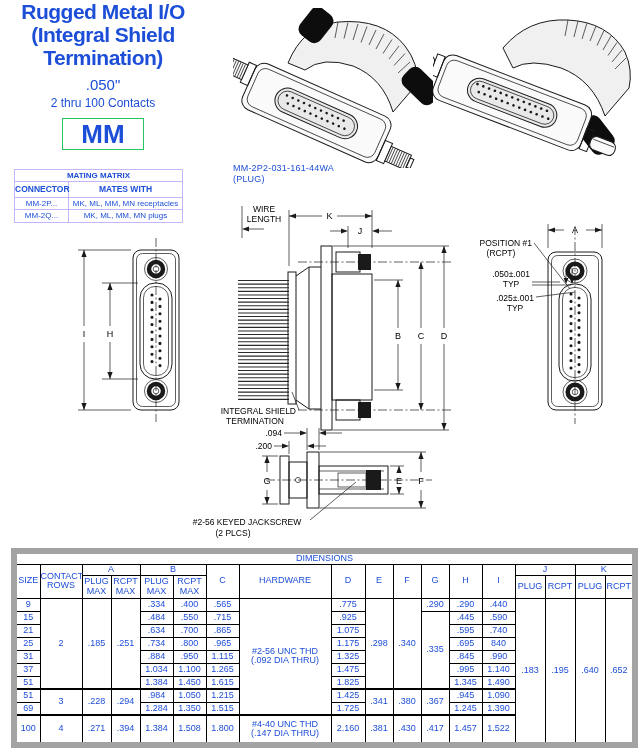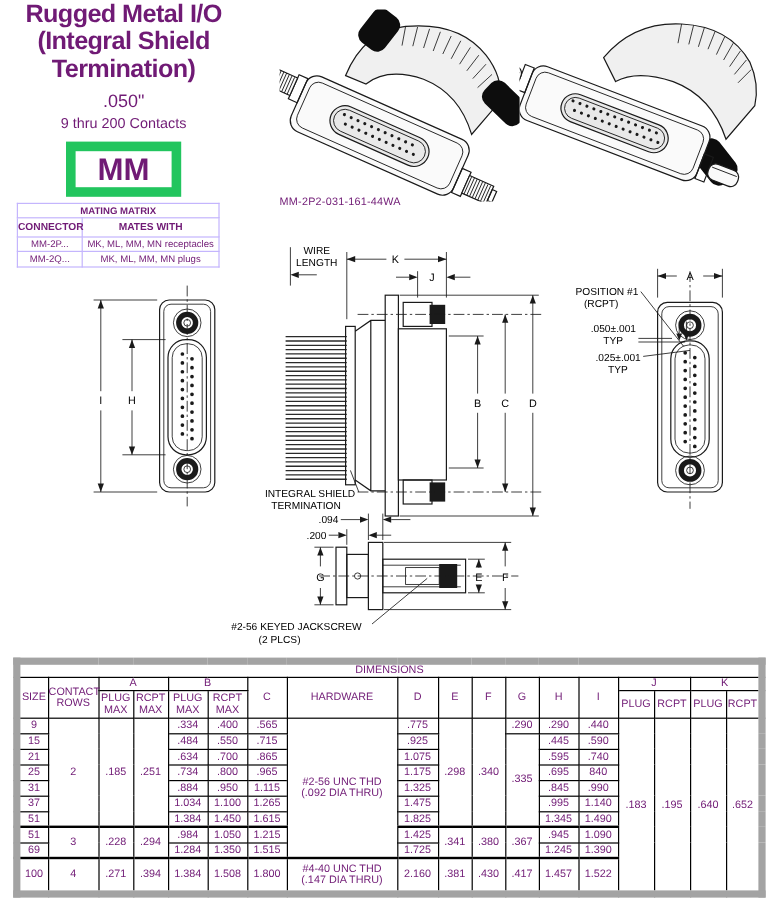--- a/index.html
+++ b/index.html
@@ -1,25 +1,25 @@
 <!DOCTYPE html>
 <html><head>
 <meta charset="utf-8">
 <style>
   html,body{margin:0;padding:0;background:#fff}
   .page{position:relative;width:643px;height:754px;background:#fff;overflow:hidden;
-        font-family:"Liberation Sans",sans-serif;color:#701a75}
+        font-family:"Liberation Sans",sans-serif;color:#1d4ed8}
   .abs{position:absolute}
 
   
   .title-block{left:0;top:6;width:206px;text-align:center}
   .title-line{font-size:21px;font-weight:bold;line-height:1.1;letter-spacing:-0.5px}
   .pitch{font-size:15px;margin-top:7px}
   .contacts{font-size:12px;margin-top:3px}
-  .series-box{display:inline-block;border:8px solid #22c55e;padding:0 18px;margin-top:8px;
+  .series-box{display:inline-block;border:1px solid #22c55e;padding:0 18px;margin-top:8px;
               font-size:26px;font-weight:bold;line-height:30px}
 
   
   .caption{font-size:9px;text-align:left;line-height:1.2;letter-spacing:0.2px}
 
   
   table.mmx{border-collapse:collapse;table-layout:fixed;width:168px;font-size:8px}
   table.mmx th,table.mmx td{border:1px solid #c4b5fd;text-align:center;padding:1px 0;line-height:1.15}
   table.mmx .ttl{font-size:8px;height:11px}
   table.mmx .hdr{height:16px;font-size:8.5px}
@@ -53,21 +53,21 @@
 </head>
 <body>
 
 <div class="page">
 
   <div class="abs title-block">
     <div class="title-line">Rugged Metal I/O</div>
     <div class="title-line">(Integral Shield</div>
     <div class="title-line">Termination)</div>
     <div class="pitch">.050"</div>
-    <div class="contacts">9 thru 200 Contacts</div>
+    <div class="contacts">2 thru 100 Contacts</div>
     <div class="series-box">MM</div>
   </div>
 
   <svg class="abs" style="left:233px;top:8px" width="200" height="160" viewBox="0 0 200 160">
     <path class="s fill-hood" d="M55,55 Q70,18 105,14 Q150,10 172,38 Q186,56 184,76 L160,104 Q150,70 120,58 Q90,48 72,62 Z"></path>
     <path class="t" d="M105,14 l-3,16 M115,14.5 l-4,16 M125,16 l-5,16 M134,18.5 l-6,16 M143,22 l-7,15 M151,26 l-8,15 M159,31.5 l-9,14 M166,38 l-10,13 M172,45.5 l-11,12 M177,54 l-12,11 M181,63 l-12,10"></path>
     <rect class="bk" x="70" y="0" width="26" height="34" rx="8" transform="rotate(38 83 17)"></rect>
     <rect class="bk" x="176" y="58" width="24" height="40" rx="8" transform="rotate(-46 188 78)"></rect>
     <g transform="translate(26,52) rotate(24)">
       <rect class="s fill-body" x="0" y="0" width="148" height="50" rx="10"></rect>
@@ -81,20 +81,21 @@
       <path class="t" d="M-28,9.5 V25 M-25.5,9 V25 M-23,9 V25 M-20.5,9 V25 M-18,9 V25 M-15.5,9 V25 M-13,9.5 V25 M-10.5,9.5 V25"></path>
       <rect class="s" x="-34" y="12" width="4" height="10"></rect>
       <rect class="s" x="148" y="22" width="8" height="22"></rect>
       <rect class="s fill-body" x="156" y="25" width="22" height="16"></rect>
       <path class="t" d="M158,25.5 V41 M160.5,25 V41 M163,25 V41 M165.5,25 V41 M168,25 V41 M170.5,25 V41 M173,25.5 V41 M175.5,25.5 V41"></path>
       <rect class="s" x="178" y="28" width="4" height="10"></rect>
     </g>
   </svg>
   <div class="abs caption" style="left:233px;top:163px;width:200px">
     <div>MM-2P2-031-161-44WA</div>
+    <div>(PLUG)</div>
   </div>
 
   <svg class="abs" style="left:433px;top:8px" width="210" height="160" viewBox="0 0 210 160">
     <path class="s fill-hood" d="M70,40 Q95,10 135,12 Q175,14 192,44 Q200,62 196,80 L172,108 Q160,72 128,60 Q98,50 80,60 Z"></path>
     <path class="t" d="M135,12 l-3,16 M145,13 l-4,16 M154,15 l-5,16 M163,18 l-6,15 M171,22.5 l-7,15 M178,28 l-8,14 M184,34.5 l-9,13 M189,42 l-10,12 M193,50 l-11,11"></path>
     <rect class="bk" x="150" y="108" width="26" height="38" rx="8" transform="rotate(-38 163 127)"></rect>
     <g transform="translate(14,44) rotate(21)">
       <rect class="s fill-body" x="0" y="0" width="158" height="48" rx="10"></rect>
       <rect class="t" x="4.5" y="4.5" width="149" height="39" rx="8"></rect>
       <rect class="s fill-slot" x="32" y="12" width="94" height="24" rx="12"></rect>

